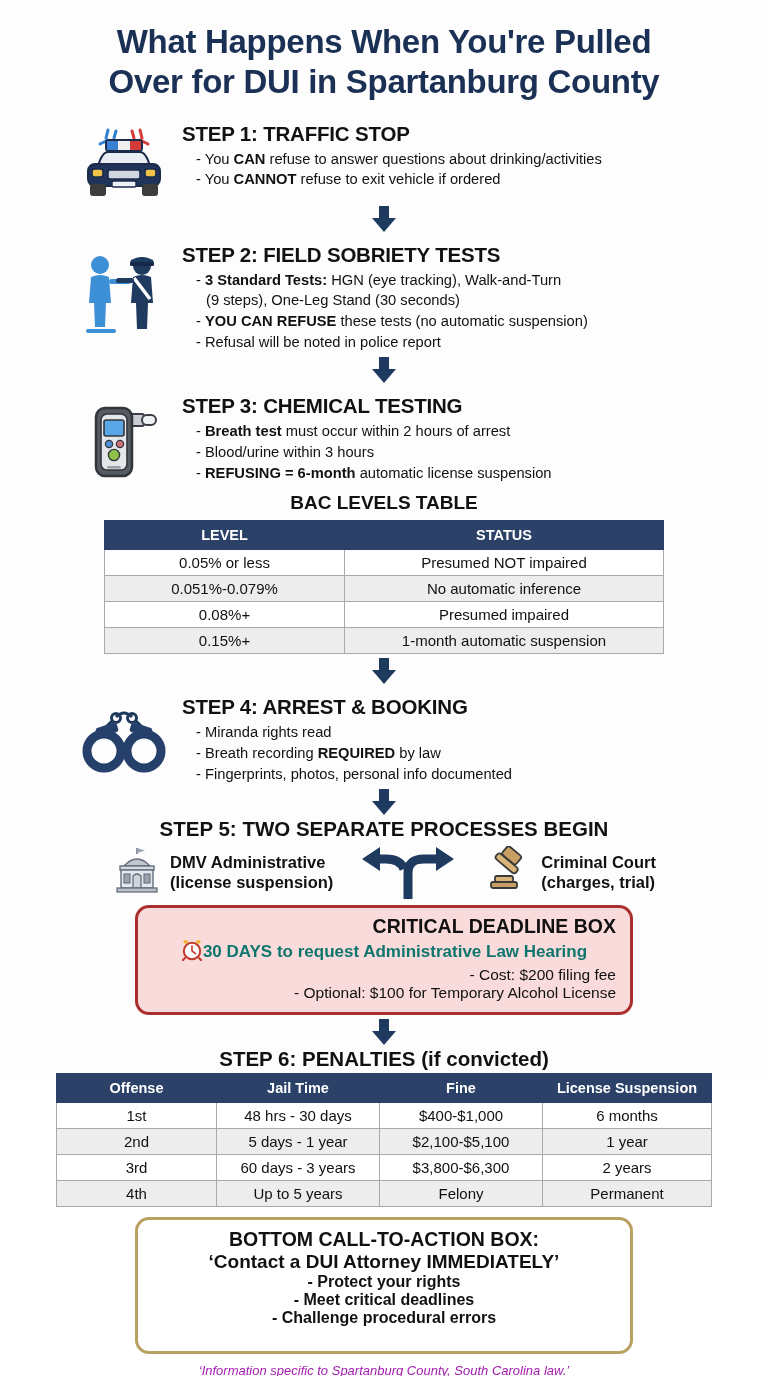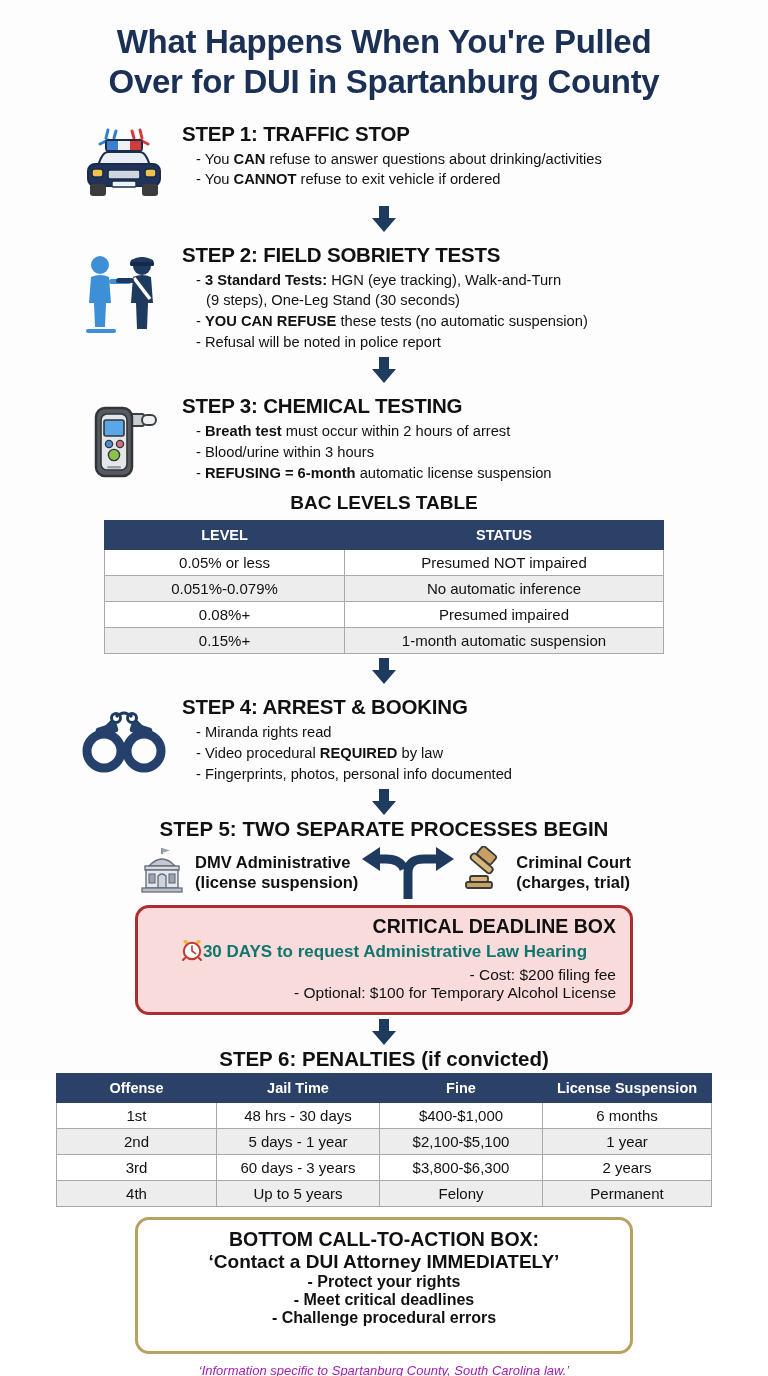--- a/index.html
+++ b/index.html
@@ -127,21 +127,21 @@
   .branch-head {
     text-align: center;
     font-size: 20.5px;
     font-weight: bold;
     margin: 2px 0 2px 0;
   }
   .branch-row {
     display: flex;
     align-items: center;
     justify-content: center;
-    gap: 0;
+    gap: 25px;
     padding: 0 60px;
   }
   .branch-side {
     display: flex;
     align-items: center;
     gap: 8px;
     flex: 0 0 auto;
   }
   .branch-label {
     font-size: 16.5px;
@@ -334,21 +334,21 @@
         <circle cx="28" cy="50" r="17" fill="none" stroke="#24406b" stroke-width="9"></circle>
         <circle cx="68" cy="50" r="17" fill="none" stroke="#24406b" stroke-width="9"></circle>
         <path d="M28 40 l2 6 -4 0 z" fill="#ffffff"></path>
         <path d="M68 40 l2 6 -4 0 z" fill="#ffffff"></path>
       </svg>
     </div>
     <div class="step-body">
       <div class="step-head">STEP 4: ARREST &amp; BOOKING</div>
       <div class="bullets">
         <div class="bullet">- <span>Miranda rights read</span></div>
-        <div class="bullet">- <span>Video procedural </span><b>REQUIRED</b><span> by law</span></div>
+        <div class="bullet">- <span>Breath recording </span><b>REQUIRED</b><span> by law</span></div>
         <div class="bullet">- <span>Fingerprints, photos, personal info documented</span></div>
       </div>
     </div>
   </div>
 
   <div class="arrow-row">
       <div class="arrow-down"></div>
     </div>
 
   <div class="branch-head">STEP 5: TWO SEPARATE PROCESSES BEGIN</div>

